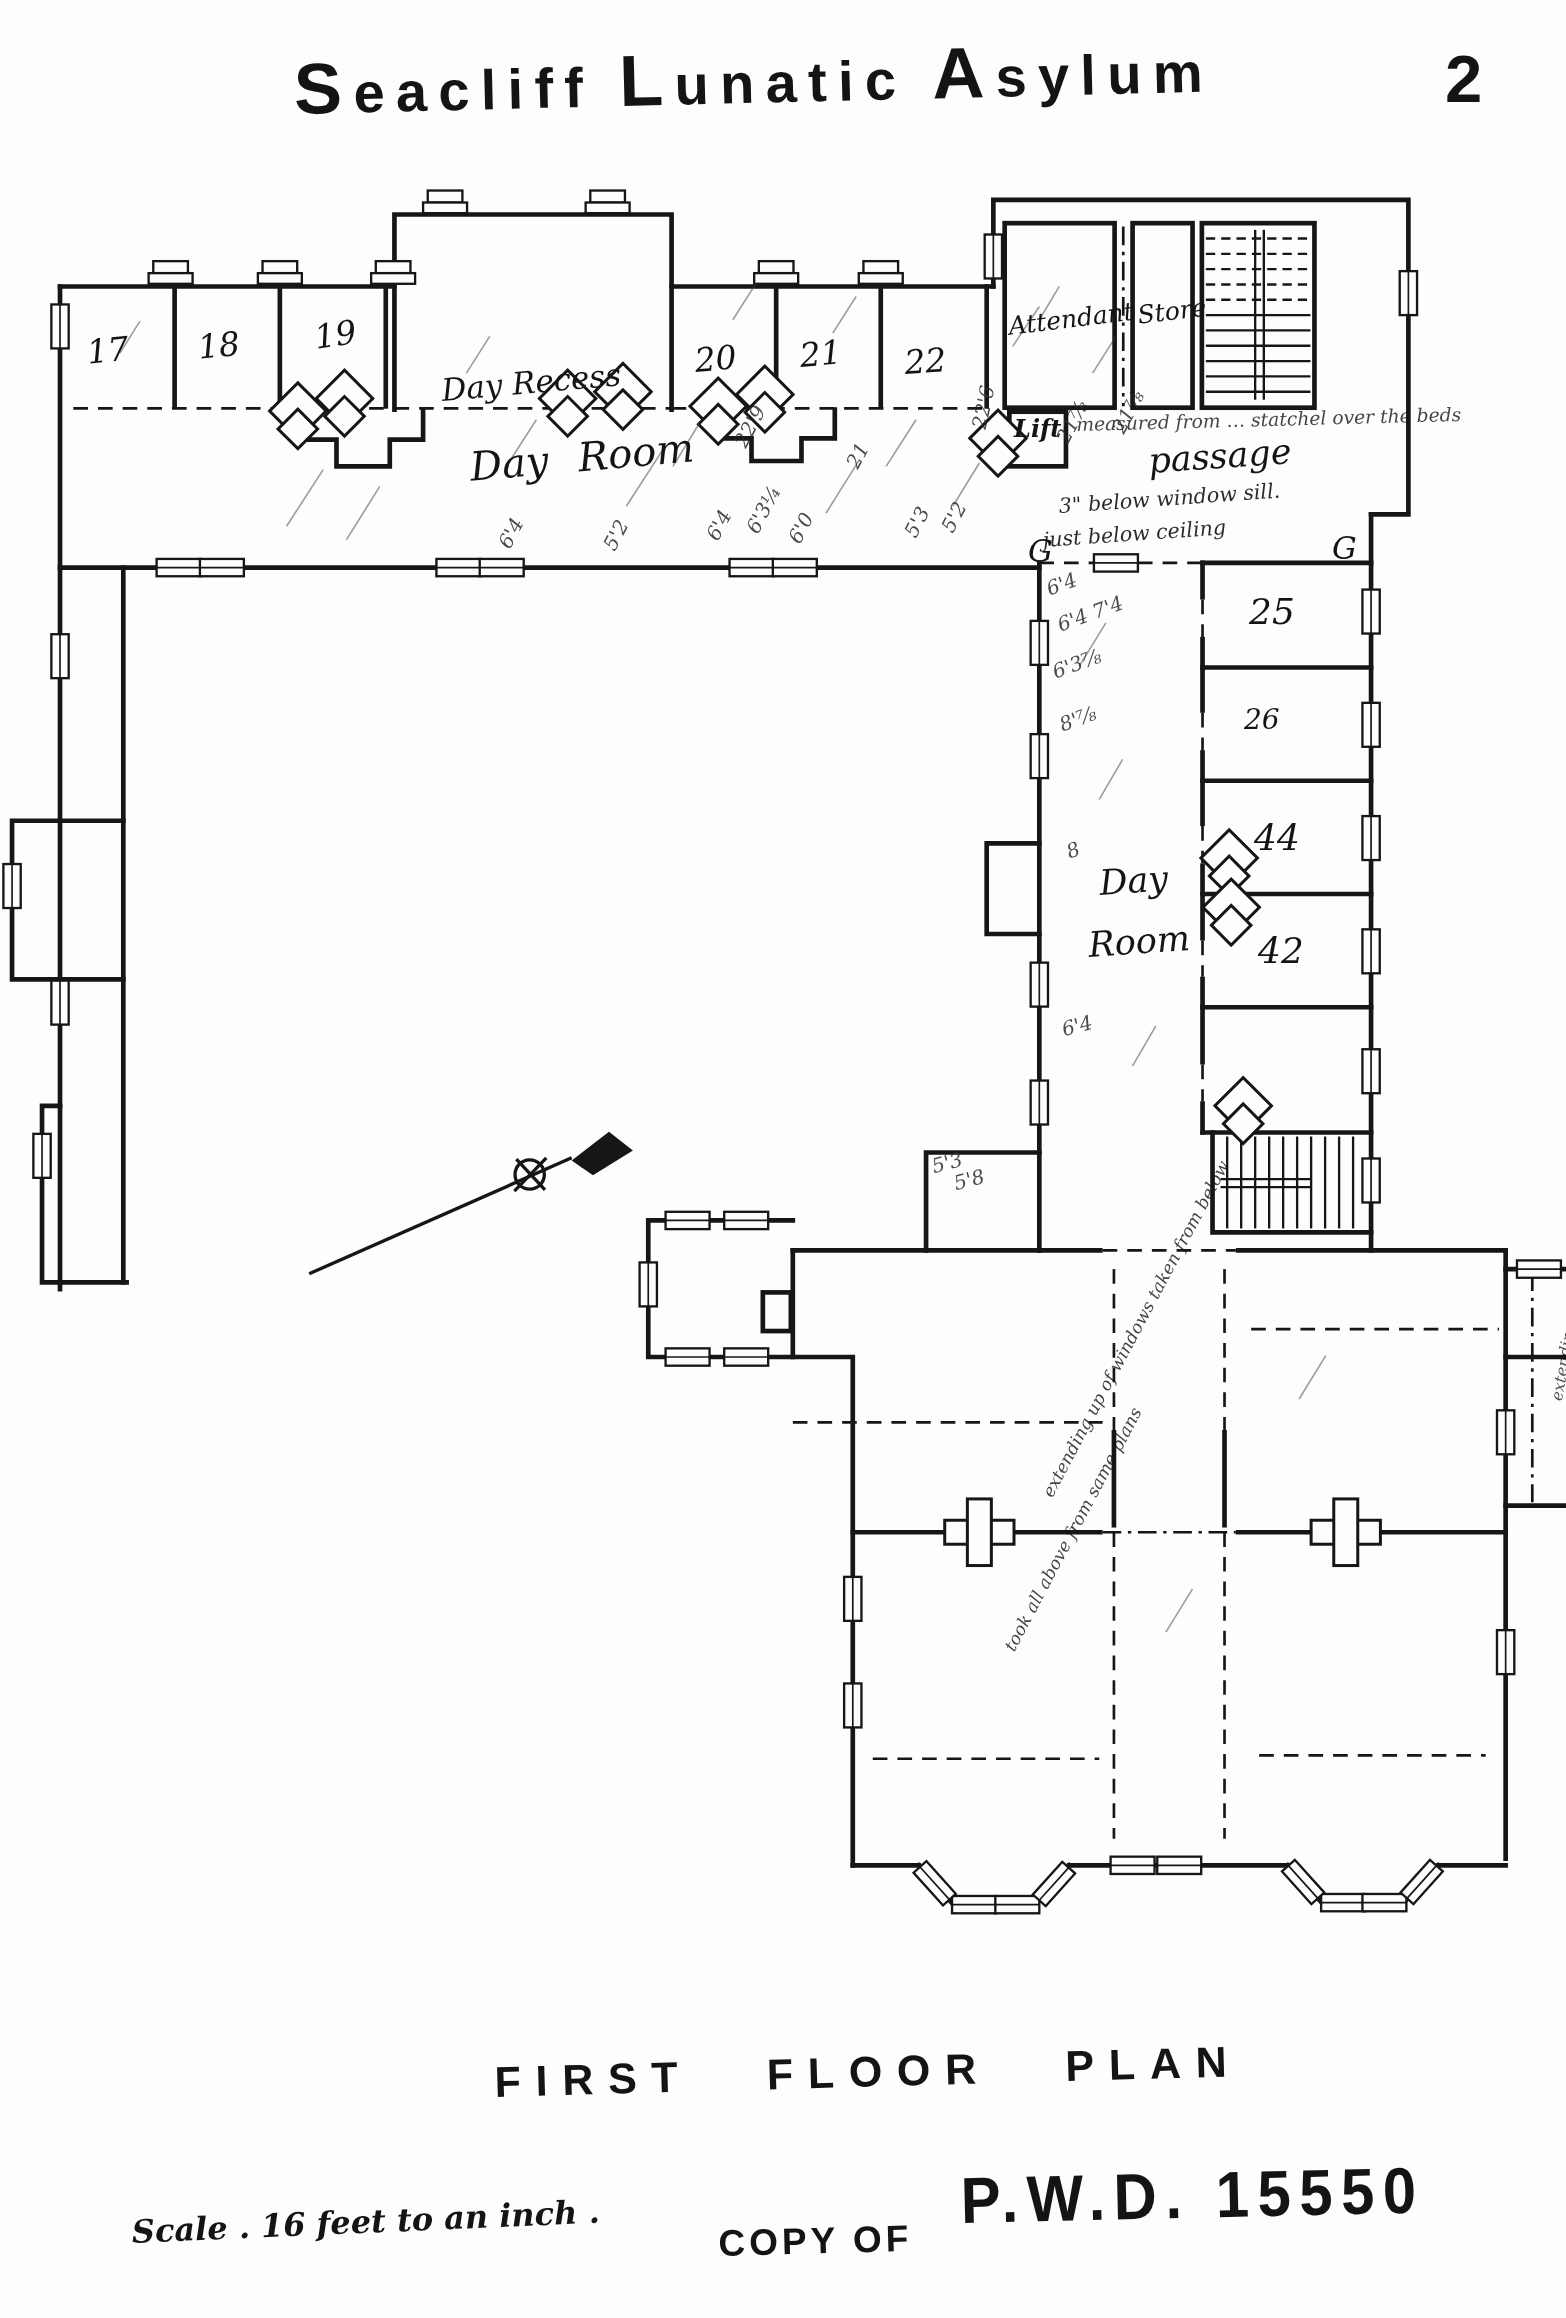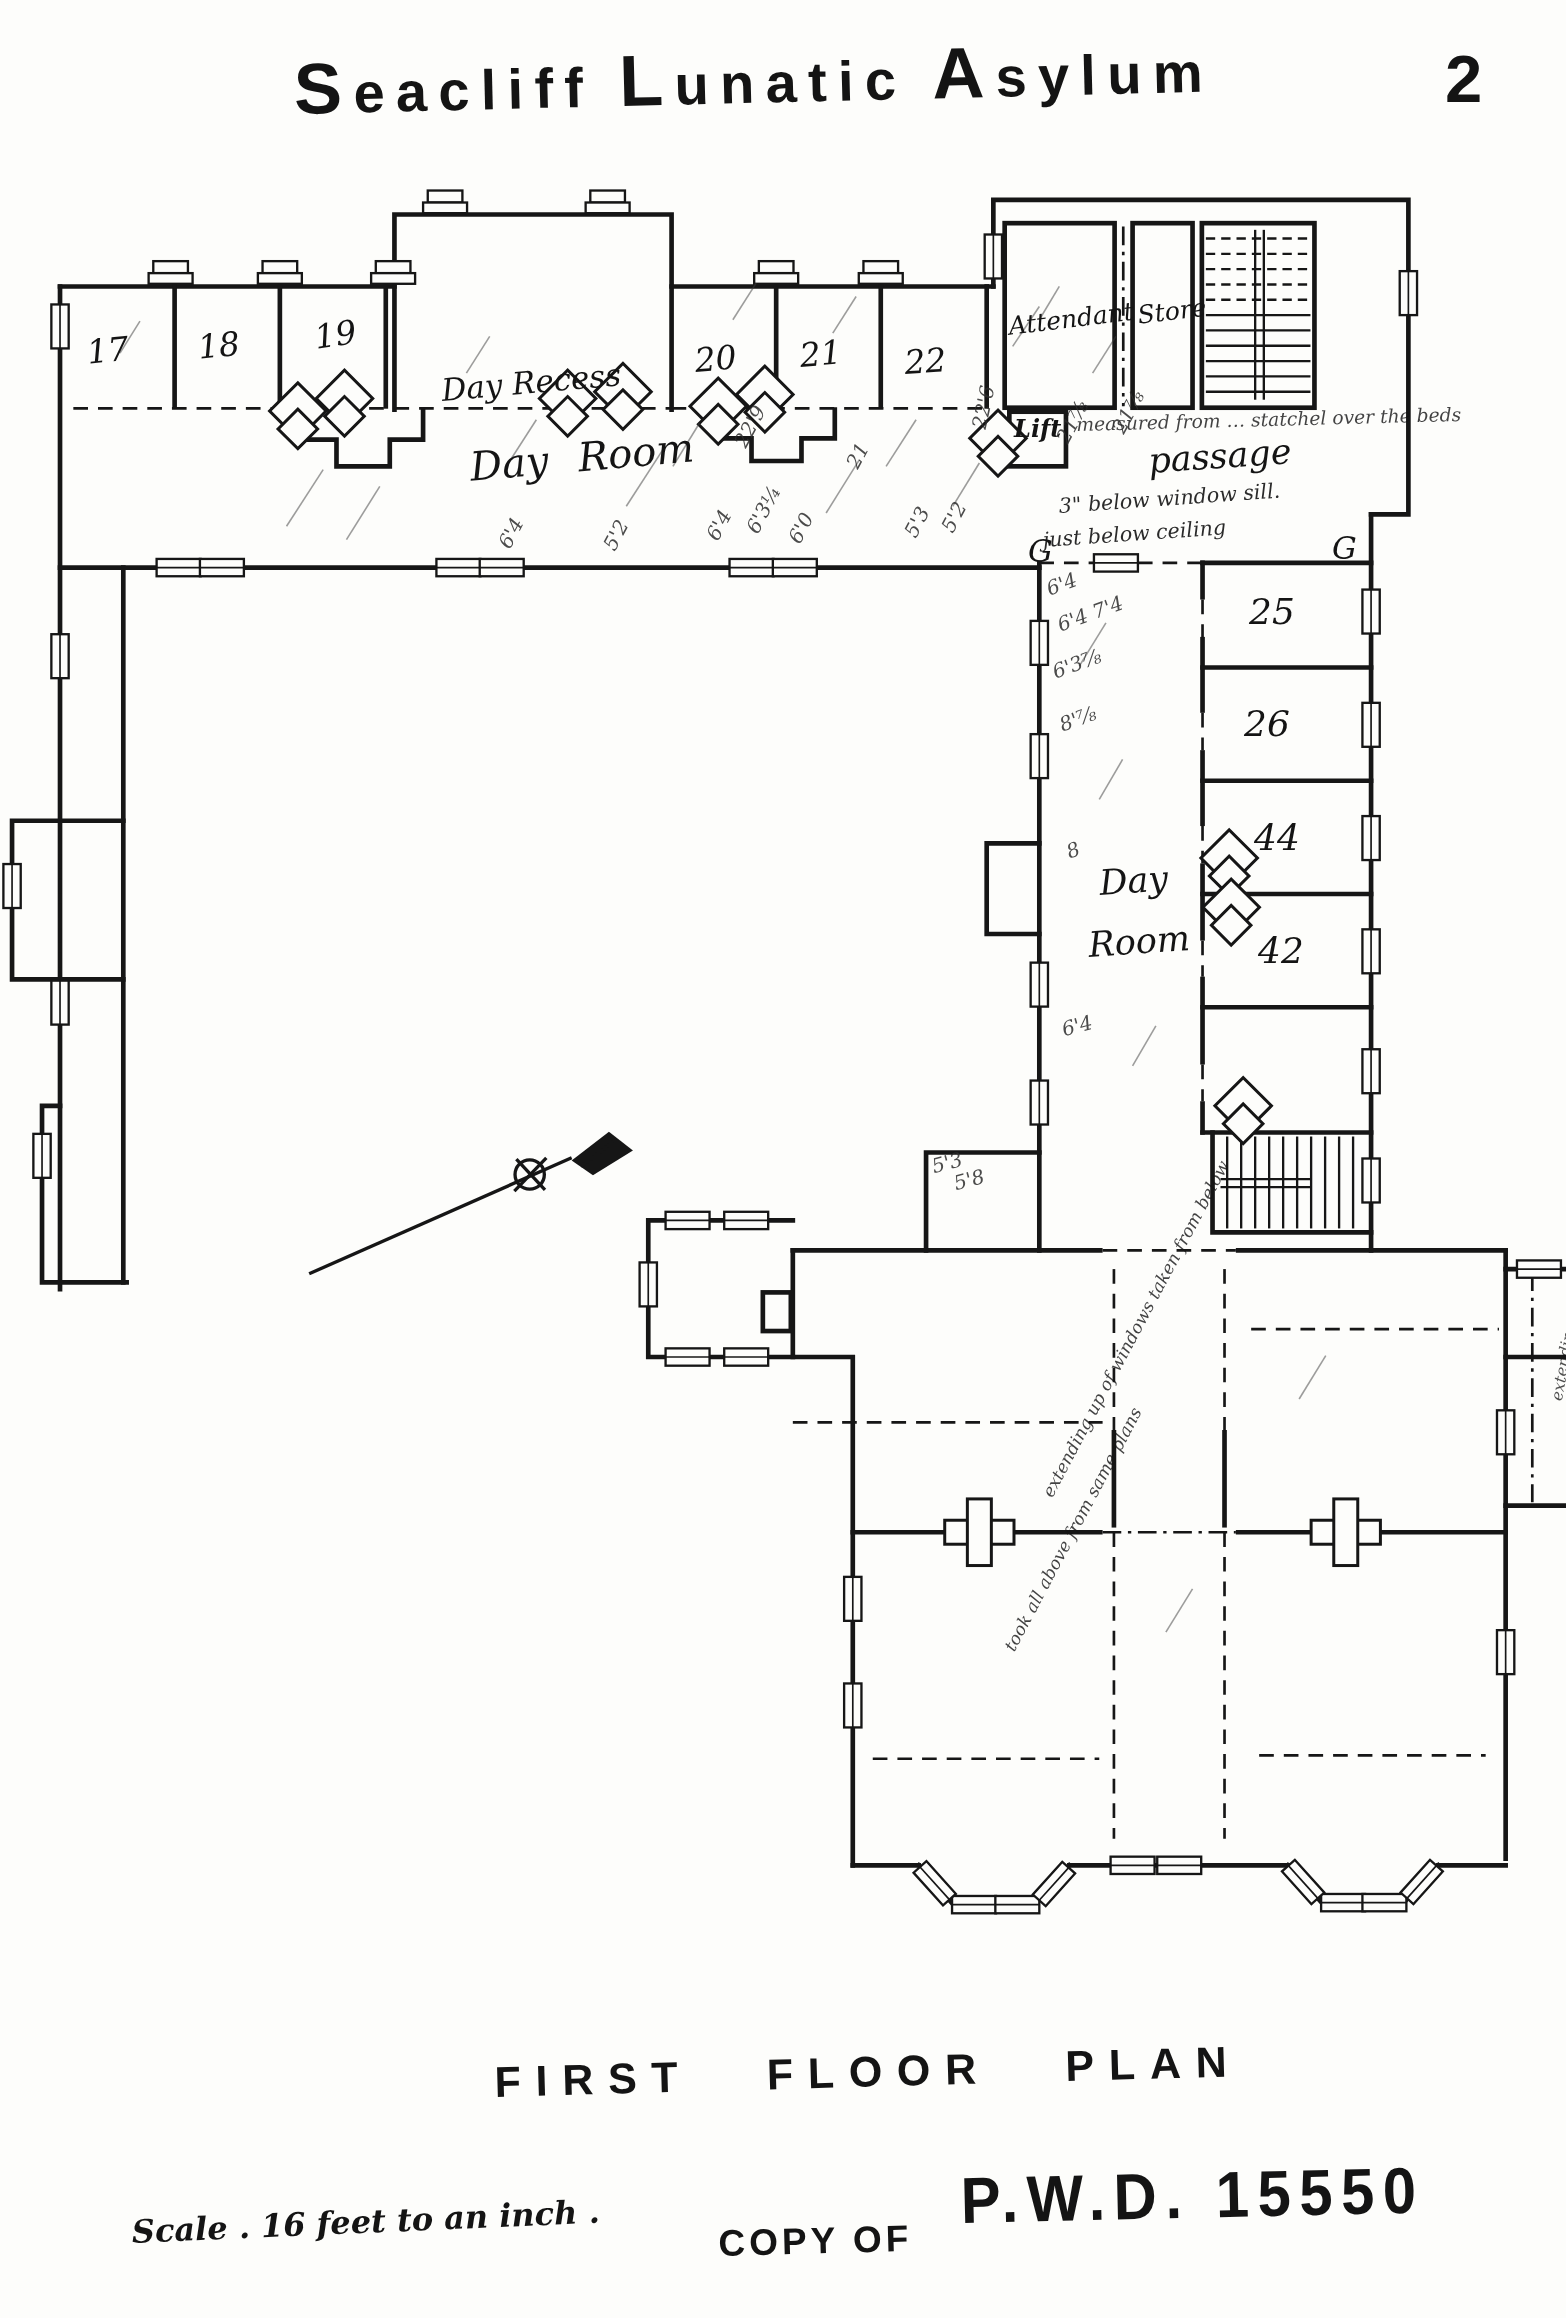--- a/index.html
+++ b/index.html
@@ -482,21 +482,21 @@
   <div class="lbl hand" style="left:693px;top:341px;font-size:33px;transform:rotate(-5deg);">20</div>
   <div class="lbl hand" style="left:798px;top:336px;font-size:33px;transform:rotate(-5deg);">21</div>
   <div class="lbl hand" style="left:903px;top:343px;font-size:33px;transform:rotate(-4deg);">22</div>
   <div class="lbl hand" style="left:440px;top:372px;font-size:31px;transform:rotate(-5deg);">Day Recess</div>
   <div class="lbl hand" style="left:468px;top:444px;font-size:40px;word-spacing:17.3px;transform:rotate(-5deg);">Day Room</div>
   <div class="lbl hand" style="left:1007px;top:312px;font-size:25px;transform:rotate(-7deg);">Attendant</div>
   <div class="lbl hand" style="left:1136px;top:301px;font-size:25px;transform:rotate(-7deg);">Store</div>
   <div class="lbl hand" style="left:1014px;top:414px;font-size:24px;font-weight:bold;">Lift</div>
   <div class="lbl hand" style="left:1147px;top:441px;font-size:35px;transform:rotate(-4deg);">passage</div>
   <div class="lbl hand" style="left:1249px;top:591px;font-size:36px;">25</div>
-  <div class="lbl hand" style="left:1244px;top:703px;font-size:36px;">26</div>
+  <div class="lbl hand" style="left:1244px;top:703px;font-size:28px;">26</div>
   <div class="lbl hand" style="left:1254px;top:817px;font-size:36px;">44</div>
   <div class="lbl hand" style="left:1258px;top:930px;font-size:36px;">42</div>
   <div class="lbl hand" style="left:1098px;top:863px;font-size:35px;transform:rotate(-4deg);">Day</div>
   <div class="lbl hand" style="left:1087px;top:925px;font-size:35px;transform:rotate(-4deg);">Room</div>
 
   <div class="lbl hand" style="left:1076px;top:414px;font-size:18.7px;transform:rotate(-1.5deg);opacity:.8;">measured from … statchel over the beds</div>
   <div class="lbl hand" style="left:1058px;top:494px;font-size:20.6px;transform:rotate(-4deg);opacity:.9;">3" below window sill.</div>
   <div class="lbl hand" style="left:1042px;top:528px;font-size:20.6px;transform:rotate(-4deg);opacity:.9;">just below ceiling</div>
   <div class="lbl hand" style="left:1028px;top:533px;font-size:31px;">G</div>
   <div class="lbl hand" style="left:1332px;top:530px;font-size:31px;">G</div>

